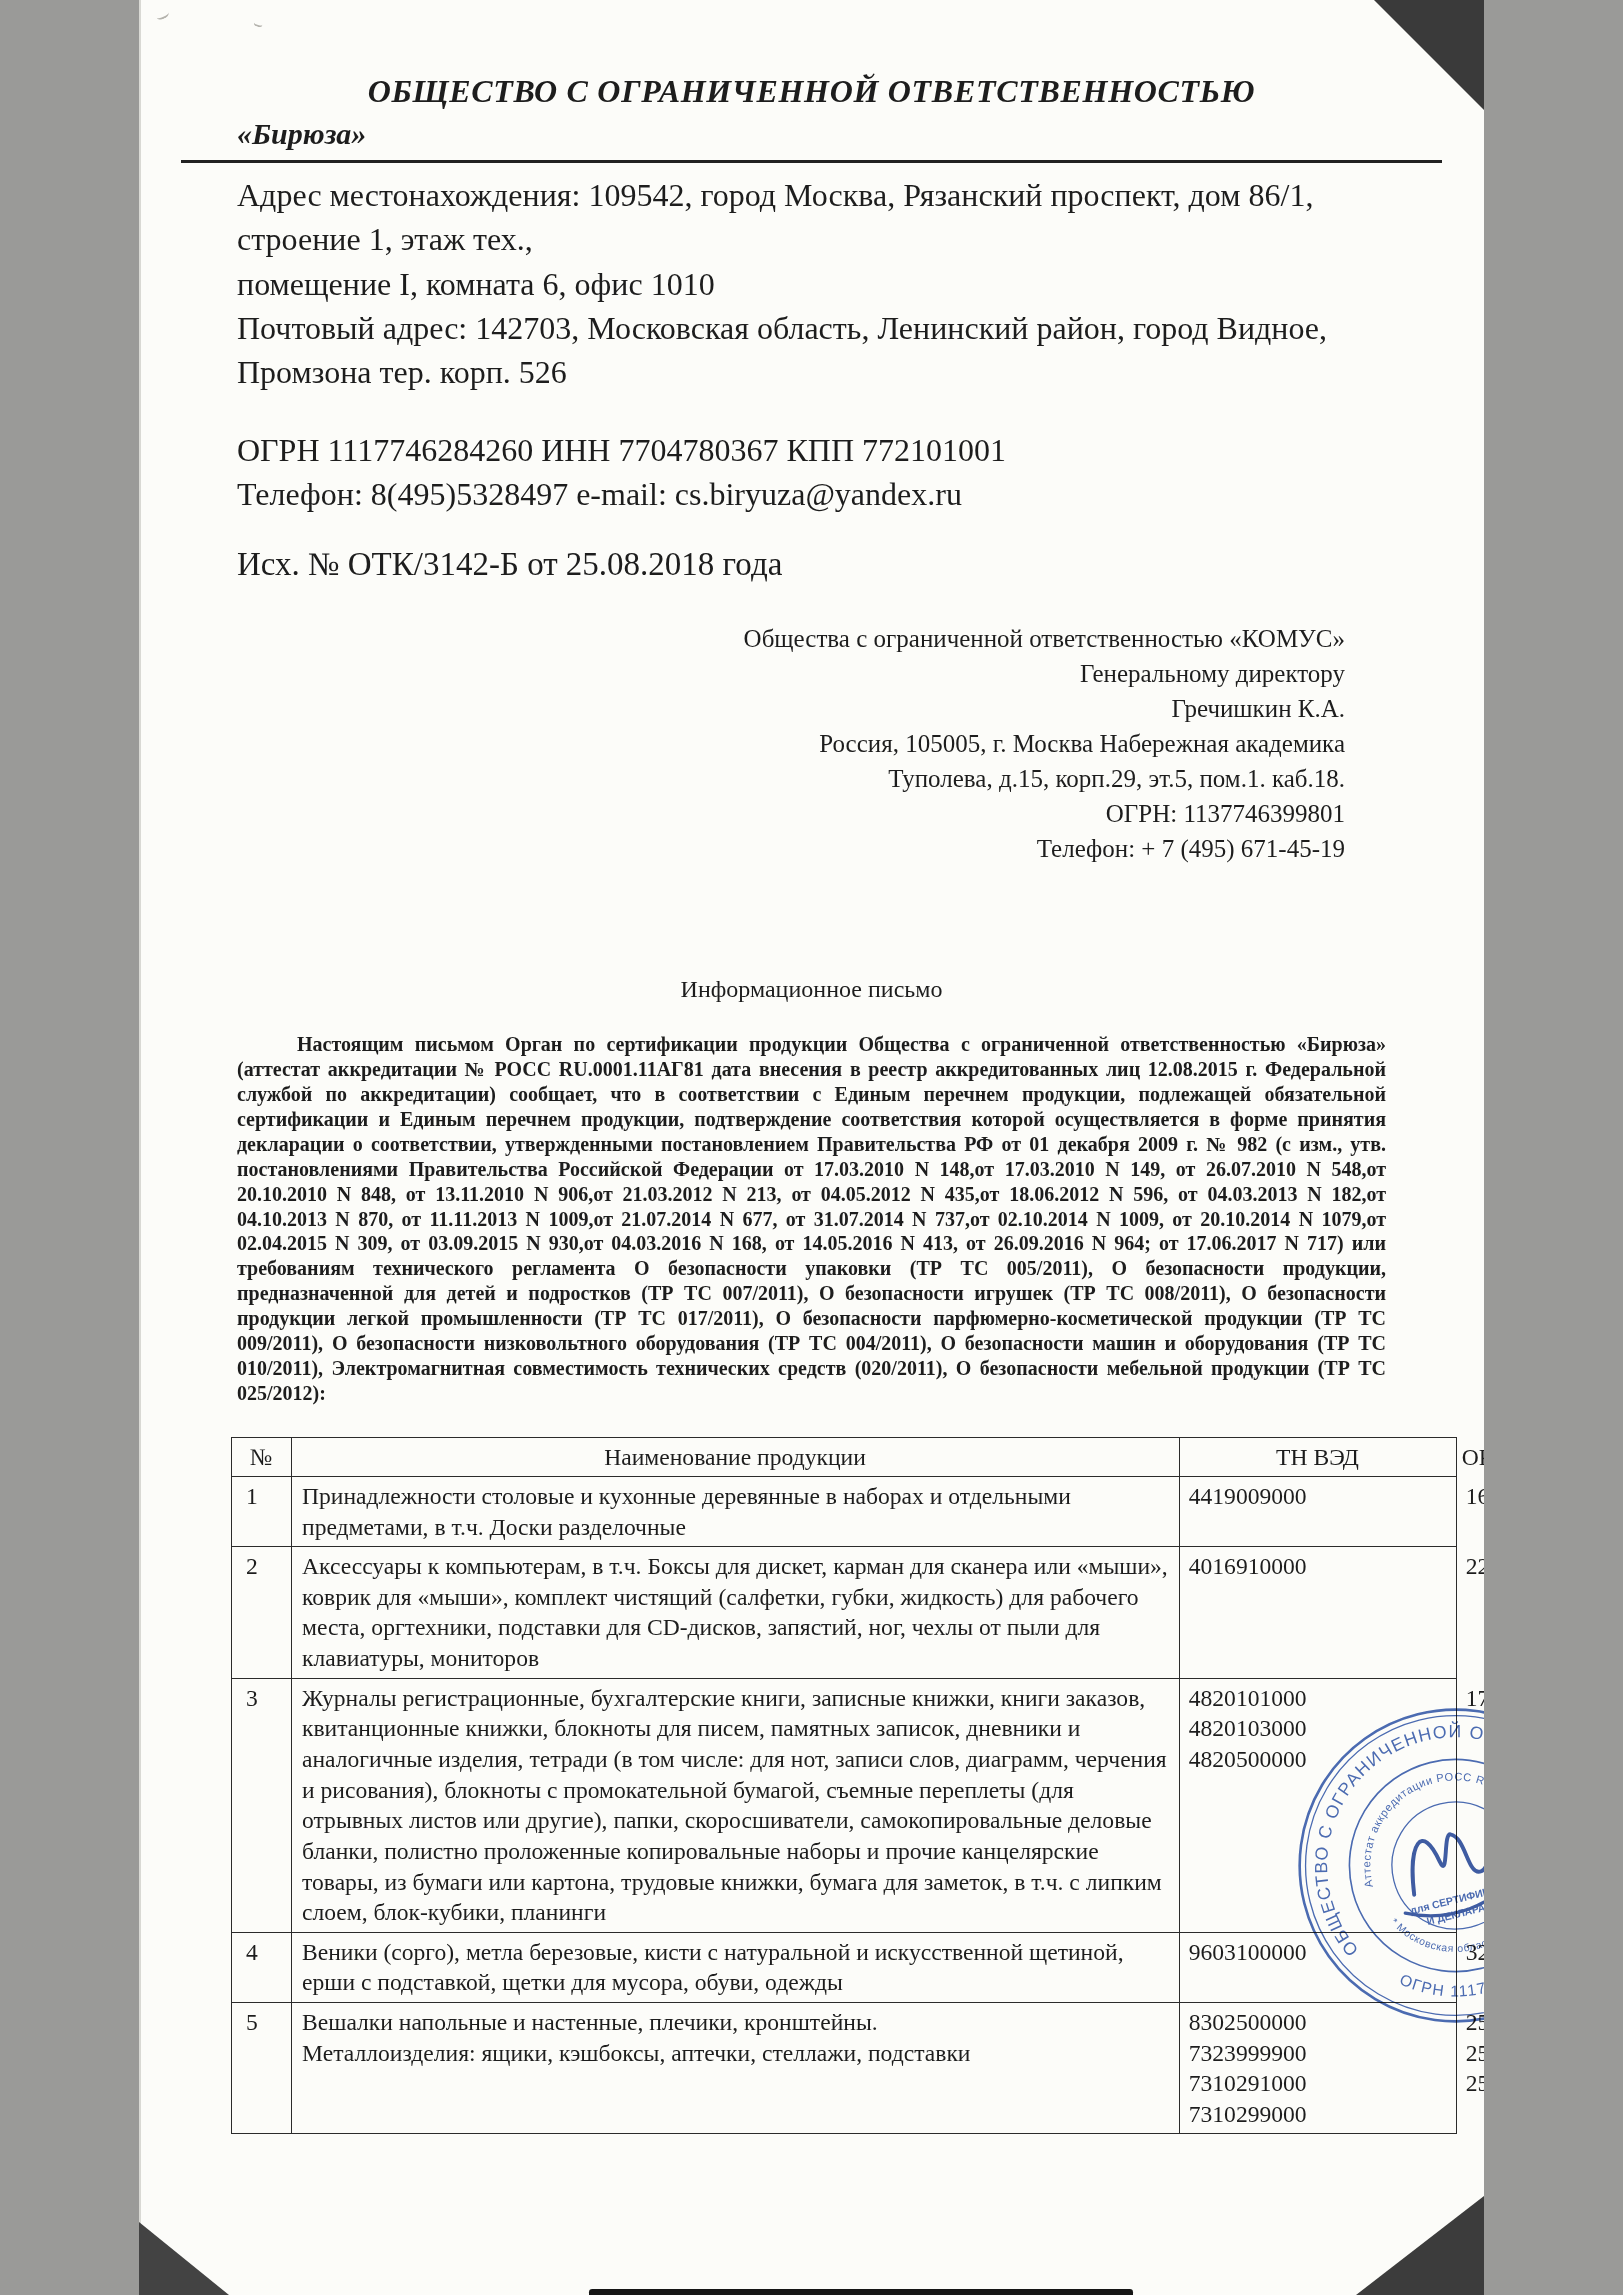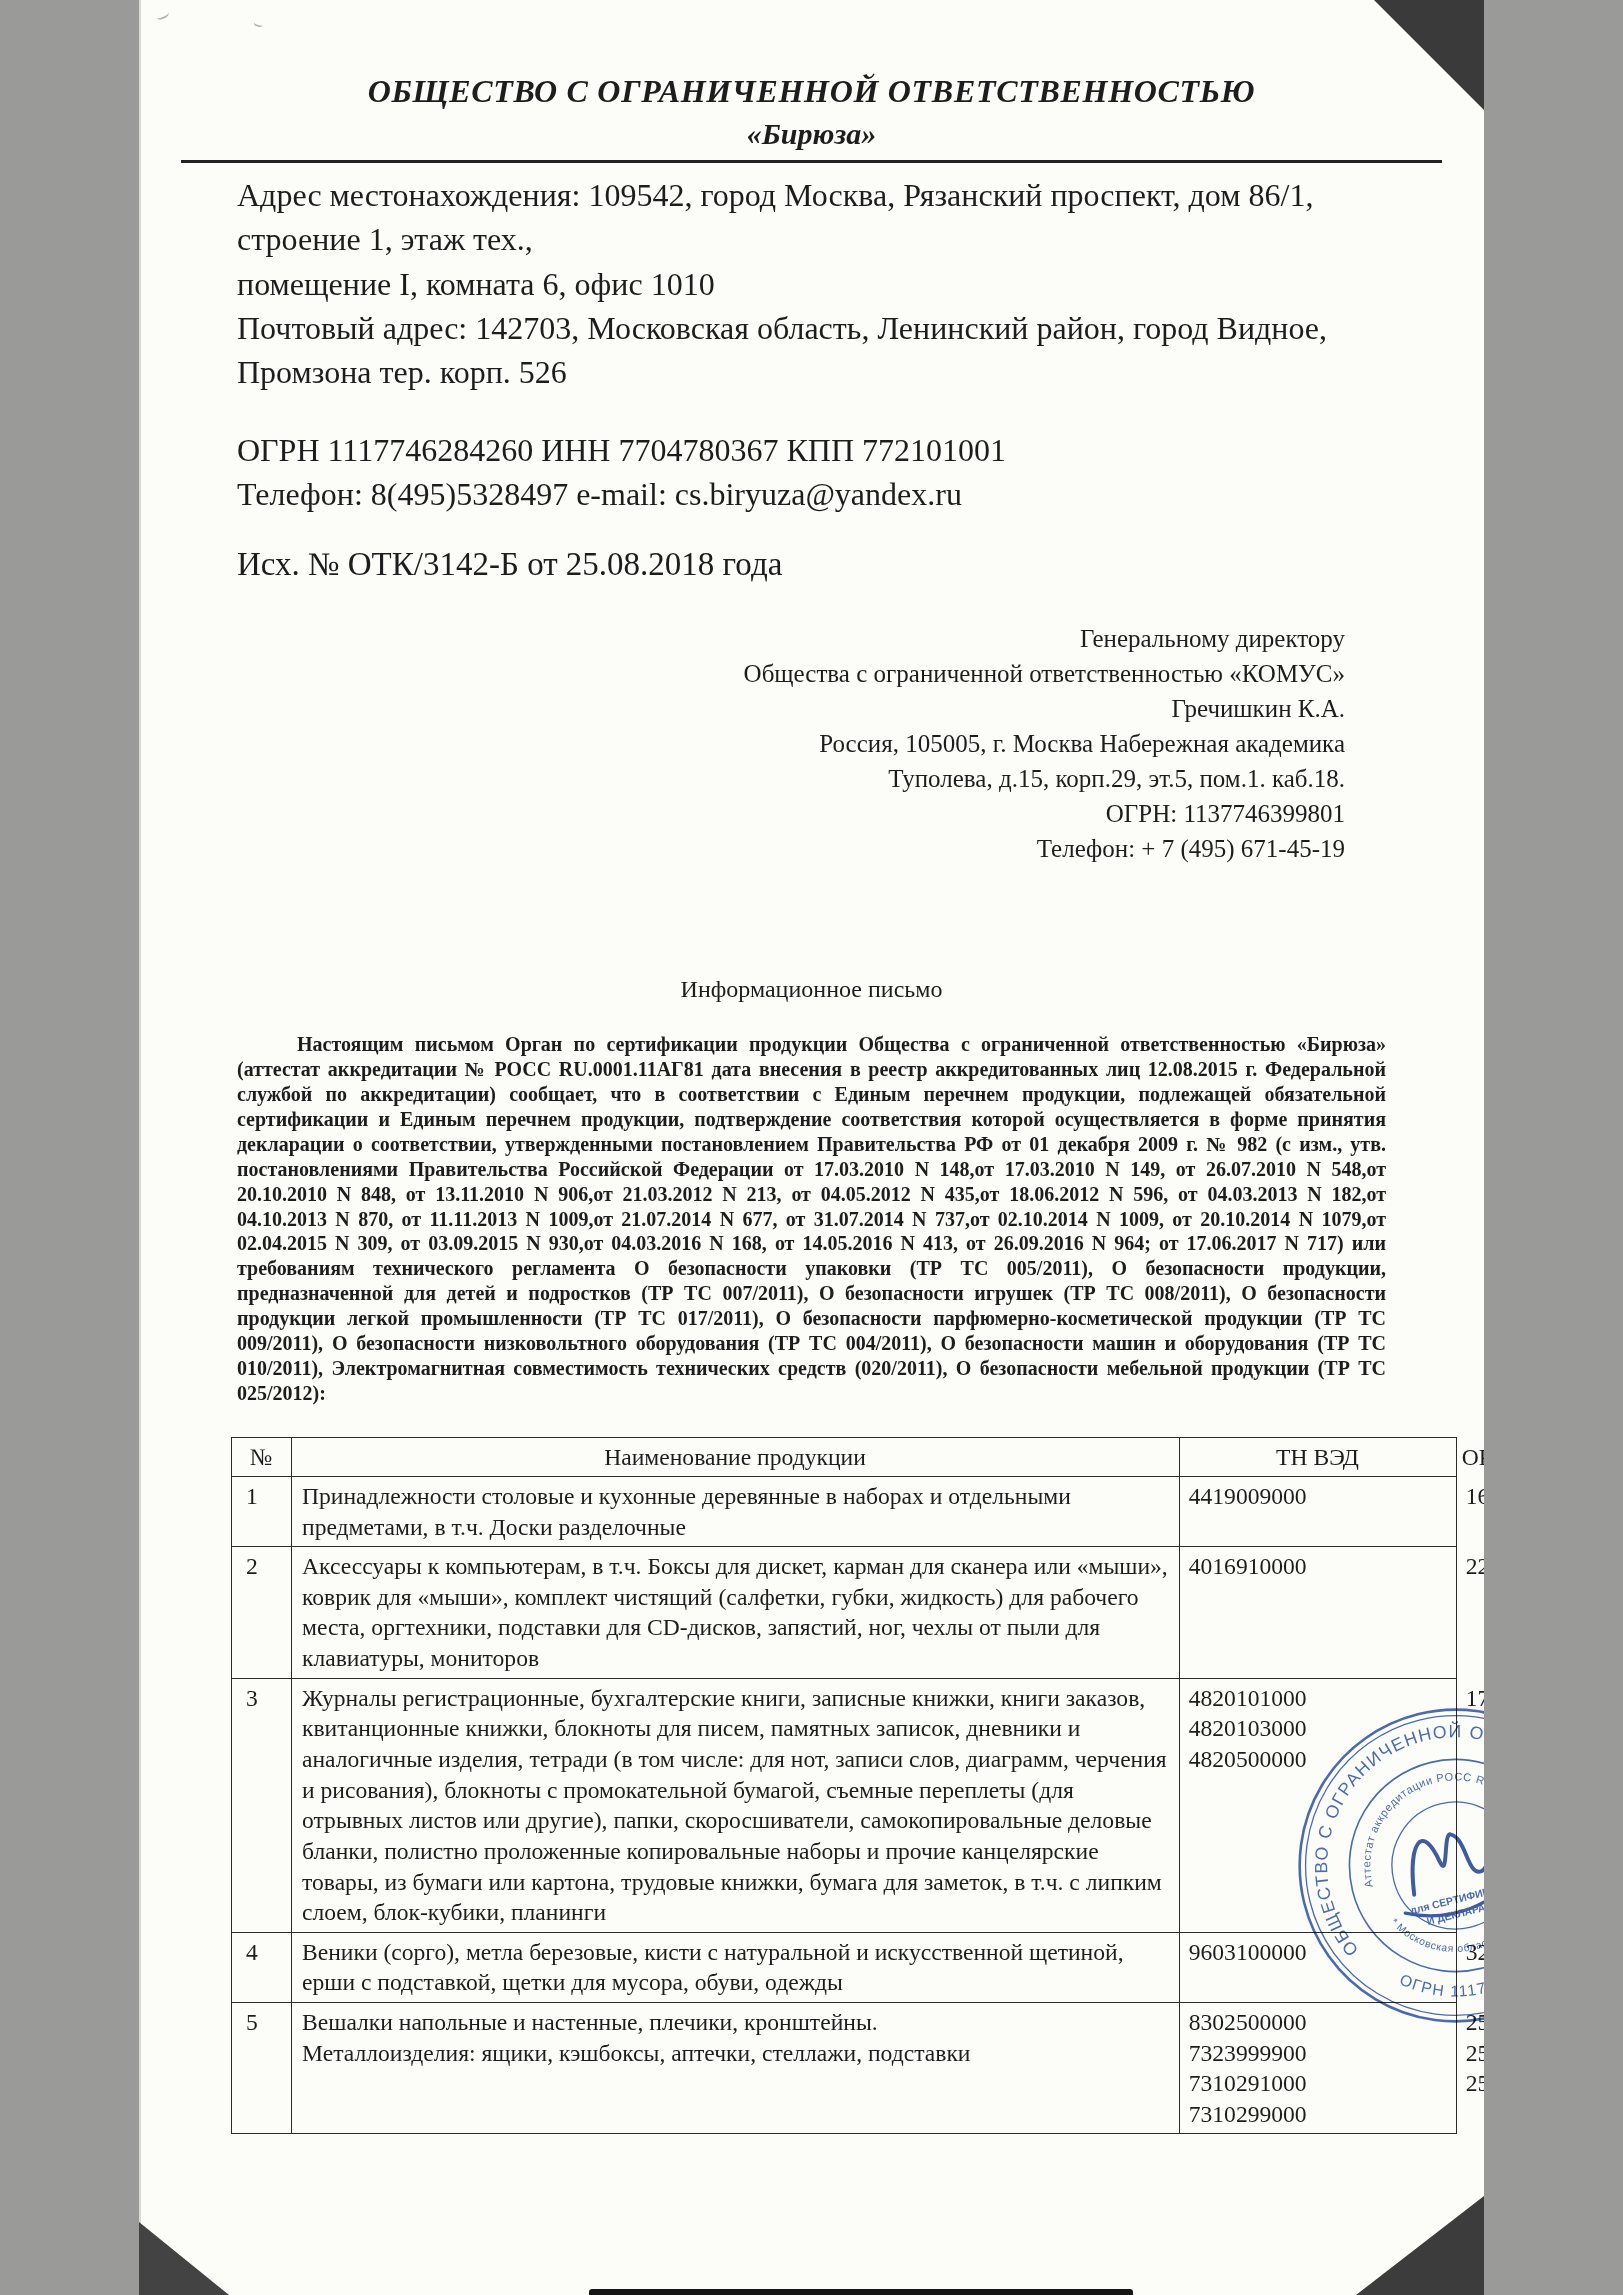--- a/index.html
+++ b/index.html
@@ -10,21 +10,21 @@
     margin:0 auto;
     background:#fcfcf9;
     font-family:"Liberation Serif", serif;
     color:#1d1d1d;
     overflow:hidden;
   }
   .content { padding:73px 98px 0 98px; }
 
   
   .company-line1 { text-align:center; font-size:32px; font-weight:bold; font-style:italic; letter-spacing:0.7px; }
-  .company-line2 { text-align:center; font-size:30px; font-weight:bold; font-style:italic; margin-top:6.5px; }
+  .company-line2 { text-align:left; font-size:30px; font-weight:bold; font-style:italic; margin-top:6.5px; }
   .head-rule { border:none; border-top:3.3px solid #222; margin:9.2px -56px 10.5px -56px; }
   .addr-line { font-size:32px; line-height:1.38; }
   .contact-block { margin-top:34px; }
 
   .outref { margin-top:30px; font-size:33px; text-align:left; }
 
   .recipient { margin-top:38px; text-align:right; padding-right:41px; font-size:25px; line-height:1.4; }
 
   .doc-title { margin-top:110px; text-align:center; font-size:24px; }
 
@@ -102,22 +102,22 @@
       <div class="addr-line">Почтовый адрес: 142703, Московская область, Ленинский район, город Видное, Промзона тер. корп. 526</div>
       <div class="contact-block">
         <div class="addr-line">ОГРН 1117746284260 ИНН 7704780367 КПП 772101001</div>
         <div class="addr-line">Телефон: 8(495)5328497 e-mail: cs.biryuza@yandex.ru</div>
       </div>
     </header>
 
     <div class="outref">Исх. № ОТК/3142-Б от 25.08.2018 года</div>
 
     <div class="recipient">
+      <div>Общества с ограниченной ответственностью «КОМУС»</div>
       <div>Генеральному директору</div>
-      <div>Общества с ограниченной ответственностью «КОМУС»</div>
       <div>Гречишкин К.А.</div>
       <div>Россия, 105005, г. Москва Набережная академика</div>
       <div>Туполева, д.15, корп.29, эт.5, пом.1. каб.18.</div>
       <div>ОГРН: 1137746399801</div>
       <div>Телефон: + 7 (495) 671-45-19</div>
     </div>
 
     <div class="doc-title">Информационное письмо</div>
 
     <p class="body-par">Настоящим письмом Орган по сертификации продукции Общества с ограниченной ответственностью «Бирюза» (аттестат аккредитации № РОСС RU.0001.11АГ81 дата внесения в реестр аккредитованных лиц 12.08.2015 г. Федеральной службой по аккредитации) сообщает, что в соответствии с Единым перечнем продукции, подлежащей обязательной сертификации и Единым перечнем продукции, подтверждение соответствия которой осуществляется в форме принятия декларации о соответствии, утвержденными постановлением Правительства РФ от 01 декабря 2009 г. № 982 (с изм., утв. постановлениями Правительства Российской Федерации от 17.03.2010 N 148,от 17.03.2010 N 149, от 26.07.2010 N 548,от 20.10.2010 N 848, от 13.11.2010 N 906,от 21.03.2012 N 213, от 04.05.2012 N 435,от 18.06.2012 N 596, от 04.03.2013 N 182,от 04.10.2013 N 870, от 11.11.2013 N 1009,от 21.07.2014 N 677, от 31.07.2014 N 737,от 02.10.2014 N 1009, от 20.10.2014 N 1079,от 02.04.2015 N 309, от 03.09.2015 N 930,от 04.03.2016 N 168, от 14.05.2016 N 413, от 26.09.2016 N 964; от 17.06.2017 N 717) или требованиям технического регламента О безопасности упаковки (ТР ТС 005/2011), О безопасности продукции, предназначенной для детей и подростков (ТР ТС 007/2011), О безопасности игрушек (ТР ТС 008/2011), О безопасности продукции легкой промышленности (ТР ТС 017/2011), О безопасности парфюмерно-косметической продукции (ТР ТС 009/2011), О безопасности низковольтного оборудования (ТР ТС 004/2011), О безопасности машин и оборудования (ТР ТС 010/2011), Электромагнитная совместимость технических средств (020/2011), О безопасности мебельной продукции (ТР ТС 025/2012):</p>

